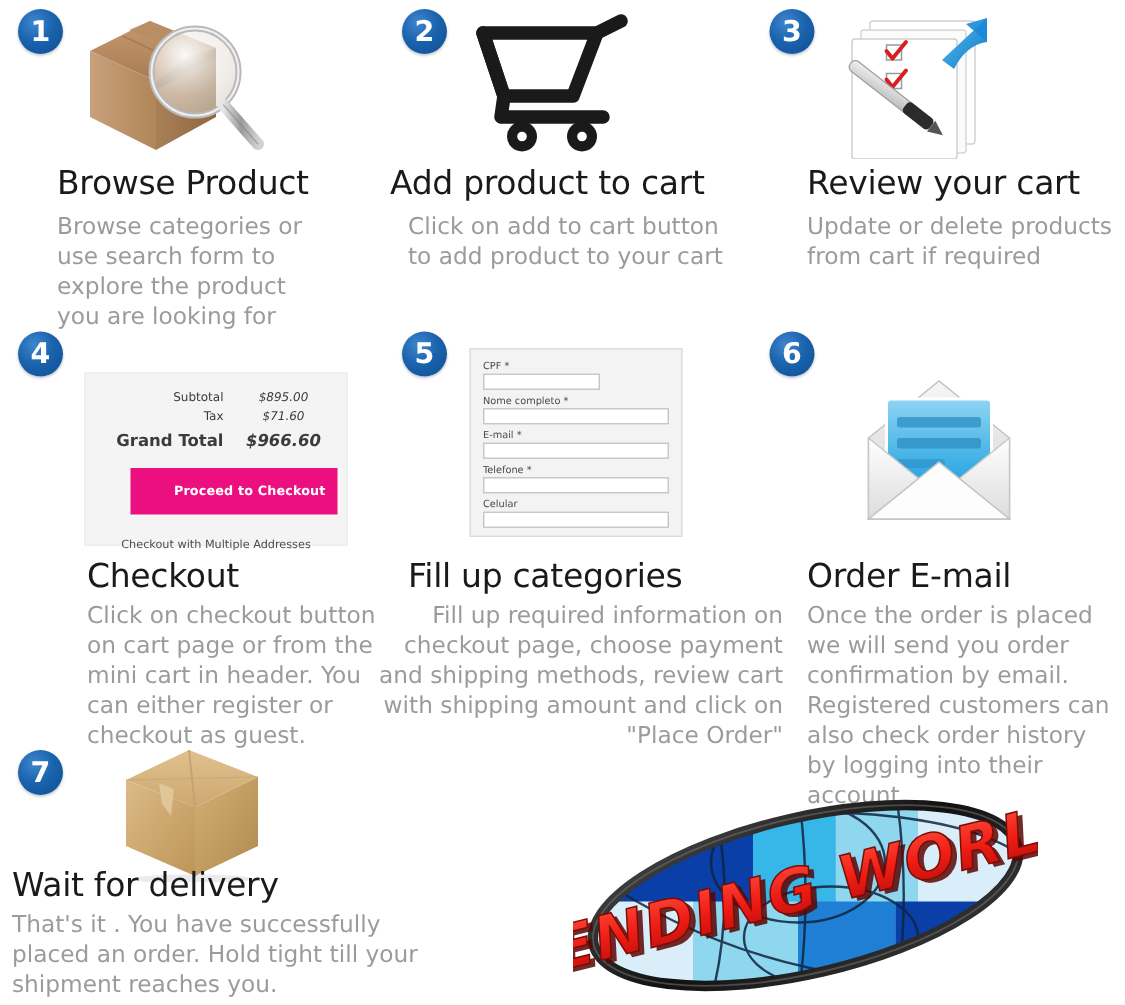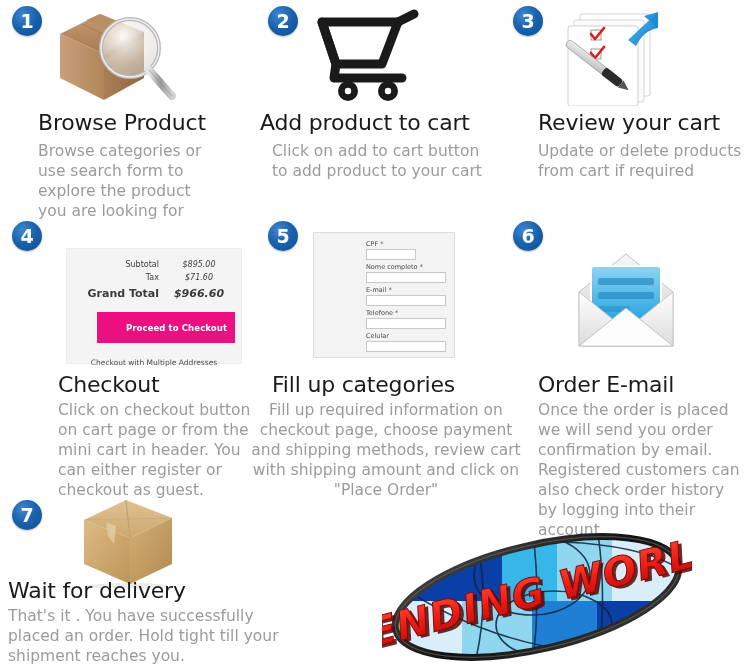--- a/index.html
+++ b/index.html
@@ -42,21 +42,21 @@
     color: #9b9b9b;
   }
   .step-desc.center { text-align: center; }
 
   
   .icon { position: absolute; }
 
   
   .cart-panel {
     position: absolute;
-    left: 66px; top: 248px;
+    left: 56px; top: 248px;
     width: 176px; height: 116px;
     background: #f4f4f4;
     border: 1px solid #ededed;
     padding: 8px 12px 6px 12px;
   }
   .totals { width: 100%; font-size: 8px; color: #3b3b3b; }
   .totals tr td { padding: 1px 0; }
   .totals .lbl { text-align: right; padding-right: 10px; }
   .totals .val { text-align: center; width: 56px; font-style: italic; }
   .totals .grand td { font-weight: bold; font-size: 11px; padding-top: 2px; }
@@ -85,21 +85,21 @@
 
   
   .form-panel {
     position: absolute;
     left: 313px; top: 232px;
     width: 142px; height: 126px;
     background: #f3f3f3;
     border: 1px solid #dcdcdc;
     padding: 7px 8px;
   }
-  .form-row { margin-bottom: 3px; margin-left: 44px; }
+  .form-row { margin-bottom: 3px; }
   .form-row label {
     display: block;
     font-size: 6.5px;
     color: #4a4a4a;
     margin-bottom: 1px;
   }
   .form-row input {
     display: block;
     width: 100%;
     height: 11px;
@@ -262,21 +262,21 @@
       <label>Telefone *</label>
       <input type="text" placeholder="" style="">
     </div>
     <div class="form-row">
       <label>Celular</label>
       <input type="text" placeholder="" style="">
     </div>
   </div>
 
   <div class="step-title" style="left:272px;top:372px;">Fill up categories</div>
-  <div class="step-desc center" style="left:250px;top:400px;width:272px;">Fill up required information on checkout page, choose payment and shipping methods, review cart with shipping amount and click on "Place Order"</div>
+  <div class="step-desc center" style="left:250px;top:400px;width:272px;text-align:right;">Fill up required information on checkout page, choose payment and shipping methods, review cart with shipping amount and click on "Place Order"</div>
 
   <div class="badge" style="left:513px;top:221px;">6</div>
   <div class="icon" style="left:565px;top:248px;width:122px;height:112px;">
     <svg width="122" height="112" viewBox="0 0 122 112">
       <defs>
         <linearGradient id="ltr" x1="0" y1="0" x2="0" y2="1">
           <stop offset="0" stop-color="#8fd4f2"></stop>
             <stop offset="1" stop-color="#1a9fe0"></stop>
         </linearGradient>
         <linearGradient id="envF" x1="0" y1="0" x2="0" y2="1">

